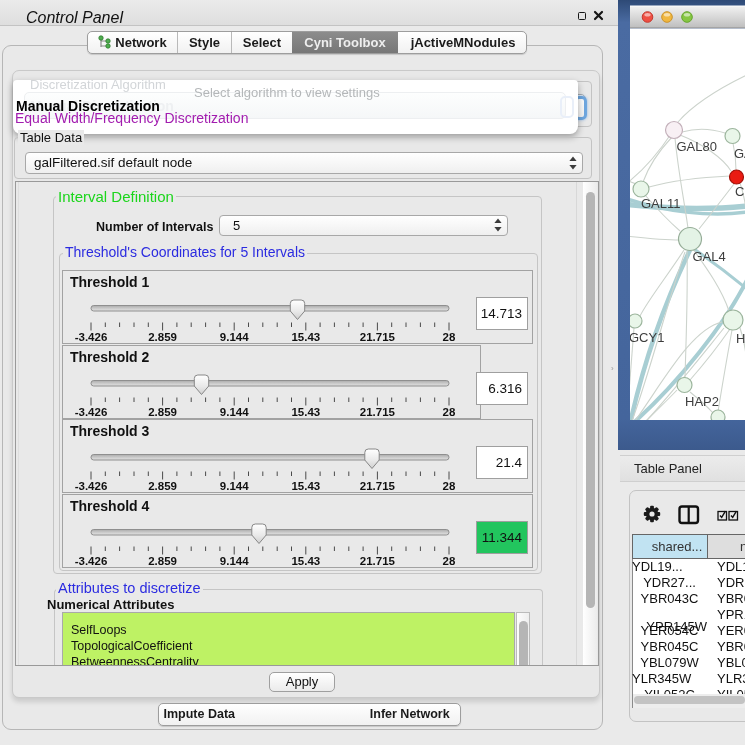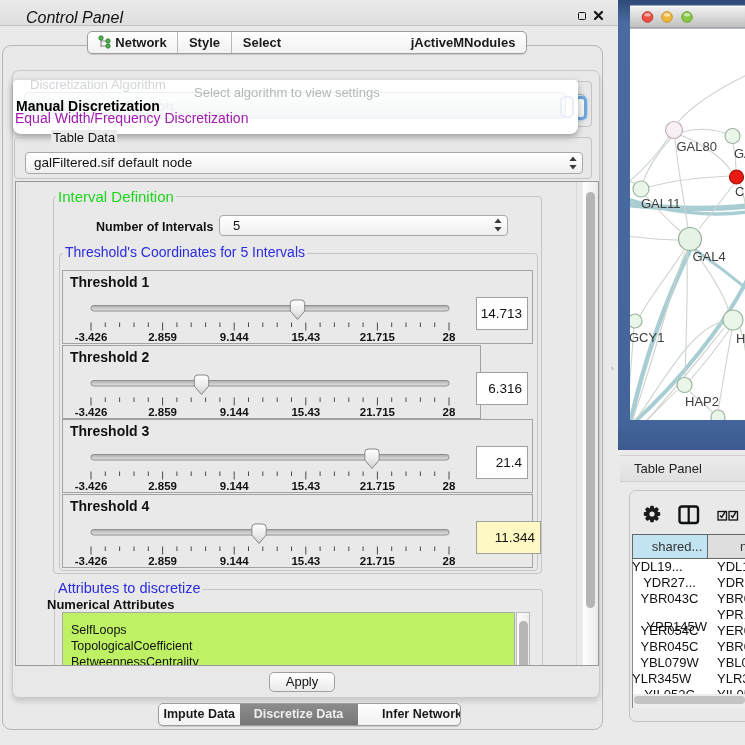--- a/index.html
+++ b/index.html
@@ -18,38 +18,39 @@
 
 <div style="position:absolute;left:87px;top:31px;width:440px;height:23px;border:1px solid #9d9d9d;border-radius:5px;box-sizing:border-box;overflow:hidden;background:linear-gradient(#ffffff,#f1f1f1);box-shadow:0 1px 1px rgba(0,0,0,0.15);">
     <div style="position:absolute;left:0px;top:0;width:90px;height:23px;border-right:1px solid #b9b9b9;box-sizing:border-box; text-align:center;font-size:13px;font-weight:bold;color:#1a1a1a;line-height:21px;"><span style="margin-right:3px;"><svg width="14" height="14" viewBox="0 0 14 14" style="vertical-align:-2px;">
           <path d="M3,4 L3,12 M3,6 L9,6 M3,11 L9,11" stroke="#8a8a8a" stroke-width="1.2" fill="none"></path>
           <circle cx="3" cy="3" r="2.2" fill="#4fae4f" stroke="#2c7a2c" stroke-width="0.8"></circle>
           <circle cx="10" cy="6" r="2.2" fill="#4fae4f" stroke="#2c7a2c" stroke-width="0.8"></circle>
           <circle cx="10" cy="11" r="2.2" fill="#4fae4f" stroke="#2c7a2c" stroke-width="0.8"></circle>
         </svg></span>Network</div>
     <div style="position:absolute;left:90px;top:0;width:54px;height:23px;border-right:1px solid #b9b9b9;box-sizing:border-box; text-align:center;font-size:13px;font-weight:bold;color:#1a1a1a;line-height:21px;">Style</div>
     <div style="position:absolute;left:144px;top:0;width:60px;height:23px;box-sizing:border-box; text-align:center;font-size:13px;font-weight:bold;color:#1a1a1a;line-height:21px;">Select</div>
+    <div style="position:absolute;left:204px;top:0;width:106px;height:23px;background:linear-gradient(#8c8c8c,#757575);box-sizing:border-box; text-align:center;font-size:13px;font-weight:bold;color:#eeeeee;line-height:21px;">Cyni Toolbox</div>
     <div style="position:absolute;left:310px;top:0;width:130px;height:23px;box-sizing:border-box; text-align:center;font-size:13px;font-weight:bold;color:#1a1a1a;line-height:21px;">jActiveMNodules</div>
   </div>
 
 <div class="abs" style="left:14px;top:81px;width:578px;height:46px;border:1px solid #c3c3c3;border-radius:4px;"></div>
 <div class="abs" style="left:24px;top:94px;width:562px;height:26px;background:linear-gradient(#ffffff,#f0f0f0);border:1px solid #a8a8a8;border-radius:5px;"></div>
 <div class="abs" style="left:574px;top:96px;width:13px;height:24px;border:3px solid #6ea6de;border-radius:5px;box-shadow:0 0 3px #8cb6e6;"></div>
 
 <div class="abs" style="left:13px;top:80px;width:565px;height:54px;background:#ffffff;border-radius:4px 4px 8px 8px;box-shadow:0 3px 7px rgba(0,0,0,0.33);"></div>
 <div class="abs" style="left:24px;top:92px;width:542px;height:27px;background:linear-gradient(#fdfefe,#f5f7f8);border:1px solid #edeff1;border-radius:5px;"></div>
 <div class="abs" style="left:560px;top:96px;width:14px;height:22px;border:2.5px solid #e9eff9;border-radius:5px;"></div>
 <div class="abs" style="left:30px;top:77px;font-size:13px;color:#d2d5d8;">Discretization Algorithm</div>
 <div class="abs" style="left:194px;top:85px;font-size:13px;color:#b4b7b9;">Select algorithm to view settings</div>
 <div class="abs" style="left:30px;top:98px;font-size:14px;color:#eef0f2;font-weight:bold;">Manual Discretization</div>
 <div class="abs" style="left:16px;top:98px;font-size:14px;font-weight:bold;color:#000;">Manual Discretization</div>
 <div class="abs" style="left:15px;top:110px;font-size:14px;color:#a21caf;">Equal Width/Frequency Discretization</div>
 
 <div class="abs" style="left:14px;top:137px;width:578px;height:42px;border:1px solid #c3c3c3;border-radius:4px;"></div>
-<div class="abs" style="left:18px;top:130px;font-size:13px;color:#111;background:#e9e9e9;padding:0 2px;margin-left:33px;">Table Data</div>
+<div class="abs" style="left:18px;top:130px;font-size:13px;color:#111;background:#e9e9e9;padding:0 2px;">Table Data</div>
 <div class="abs" style="left:25px;top:152px;width:558px;height:22px;background:linear-gradient(#ffffff,#efefef);border:1px solid #a8a8a8;border-radius:4px;font-size:13.5px;color:#111;line-height:20px;padding-left:8px;">galFiltered.sif default node</div>
 <svg width="10" height="14" style="position:absolute;left:568px;top:156px;">
     <path d="M5,0.5 L8.6,5 L1.4,5 Z" fill="#3c3c3c"></path>
     <path d="M5,13.5 L1.4,9 L8.6,9 Z" fill="#3c3c3c"></path>
   </svg>
 
 <div class="abs" style="left:15px;top:181px;width:584px;height:485px;border:1px solid #999999;background:#e9e9e9;"></div>
 <div class="abs" style="left:576px;top:182px;width:1px;height:483px;background:#d8d8d8;"></div>
 <div class="abs" style="left:18px;top:182px;width:1px;height:483px;background:#dedede;"></div>
 <div class="abs" style="left:583px;top:182px;width:14px;height:483px;background:linear-gradient(90deg,#ffffff,#ececec);"></div>
@@ -270,38 +271,37 @@
       <line x1="371.7" y1="51.5" x2="371.7" y2="56.0" stroke="#4a4a4a" stroke-width="1"></line>
       <line x1="386.0" y1="51.5" x2="386.0" y2="59.5" stroke="#4a4a4a" stroke-width="1"></line>
       <text x="28.0" y="70" text-anchor="middle" font-size="11.5" font-weight="bold" fill="#111" font-family="Liberation Sans, sans-serif">-3.426</text>
       <text x="99.6" y="70" text-anchor="middle" font-size="11.5" font-weight="bold" fill="#111" font-family="Liberation Sans, sans-serif">2.859</text>
       <text x="171.2" y="70" text-anchor="middle" font-size="11.5" font-weight="bold" fill="#111" font-family="Liberation Sans, sans-serif">9.144</text>
       <text x="242.8" y="70" text-anchor="middle" font-size="11.5" font-weight="bold" fill="#111" font-family="Liberation Sans, sans-serif">15.43</text>
       <text x="314.4" y="70" text-anchor="middle" font-size="11.5" font-weight="bold" fill="#111" font-family="Liberation Sans, sans-serif">21.715</text>
       <text x="386.0" y="70" text-anchor="middle" font-size="11.5" font-weight="bold" fill="#111" font-family="Liberation Sans, sans-serif">28</text>
       <path d="M188.8,32.5 Q188.8,29 192.3,29 L199.7,29 Q203.2,29 203.2,32.5 L203.2,40 L196.0,48.5 L188.8,40 Z" fill="url(#thm)" stroke="#878787" stroke-width="1"></path>
     </svg>
-  <div style="position:absolute;left:413px;top:26px;width:65px;height:33px;background:#fef9c3;border:1px solid #9f9f9f;box-sizing:border-box;font-size:13.5px;color:#111;text-align:right;line-height:31px;padding-right:5px;">11.344</div>
+  <div style="position:absolute;left:413px;top:26px;width:52px;height:33px;background:#22c55e;border:1px solid #9f9f9f;box-sizing:border-box;font-size:13.5px;color:#111;text-align:right;line-height:31px;padding-right:5px;">11.344</div>
 </div>
 
 <div class="abs" style="left:53.5px;top:589px;width:489.5px;height:76px;border:1px solid #c5c5c5;border-radius:4px 4px 0 0;border-bottom:none;"></div>
 <div class="abs" style="left:56px;top:579.5px;font-size:14.5px;color:#2b2be0;background:#e9e9e9;padding:0 2px;">Attributes to discretize</div>
 <div class="abs" style="left:47px;top:597px;font-size:13px;font-weight:bold;color:#111;">Numerical Attributes</div>
 <div class="abs" style="left:62px;top:612px;width:453px;height:53px;background:#bef264;border:1px solid #a9a9a9;border-bottom:none;overflow:hidden;">
   <div style="padding:8.5px 0 0 8px;font-size:12.5px;color:#111;line-height:16px;">SelfLoops<br>TopologicalCoefficient<br>BetweennessCentrality</div>
 </div>
 <div class="abs" style="left:516px;top:612px;width:14px;height:53px;background:linear-gradient(90deg,#fdfdfd,#eeeeee);border:1px solid #bbbbbb;border-bottom:none;"></div>
 <div class="abs" style="left:518.5px;top:621px;width:9px;height:44px;background:#b5b5b5;border-radius:4.5px 4.5px 0 0;"></div>
 
 <div class="abs" style="left:269px;top:672px;width:66px;height:20px;background:linear-gradient(#ffffff,#ebebeb);border:1px solid #9f9f9f;border-radius:5px;text-align:center;font-size:13px;color:#111;line-height:18px;">Apply</div>
 
 <div style="position:absolute;left:158px;top:703px;width:303.0px;height:23px;border:1px solid #9d9d9d;border-radius:5px;box-sizing:border-box;overflow:hidden;background:linear-gradient(#ffffff,#f1f1f1);box-shadow:0 1px 1px rgba(0,0,0,0.15);">
     <div style="position:absolute;left:0px;top:0;width:80.5px;height:23px;box-sizing:border-box; text-align:center;font-size:12.5px;font-weight:bold;color:#1a1a1a;line-height:21px;">Impute Data</div>
-    <div style="position:absolute;left:80.5px;top:0;width:118px;height:23px;background:linear-gradient(#8c8c8c,#757575);box-sizing:border-box; text-align:center;font-size:12.5px;font-weight:bold;color:#eeeeee;line-height:21px;">Discretize Data</div>
-    <div style="position:absolute;left:198.5px;top:0;width:104.5px;height:23px;box-sizing:border-box; text-align:right;font-size:12.5px;font-weight:bold;color:#1a1a1a;line-height:21px;">Infer Network</div>
+    <div style="position:absolute;left:198.5px;top:0;width:104.5px;height:23px;box-sizing:border-box; text-align:center;font-size:12.5px;font-weight:bold;color:#1a1a1a;line-height:21px;">Infer Network</div>
   </div>
 
 <svg width="127" height="450" style="position:absolute;left:618px;top:0;">
     <defs>
       <linearGradient id="blu" x1="0" y1="0" x2="0" y2="1">
         <stop offset="0" stop-color="#2e4a76"></stop>
         <stop offset="0.05" stop-color="#4a6ba2"></stop>
         <stop offset="0.93" stop-color="#44659c"></stop>
         <stop offset="1" stop-color="#3c5a8d"></stop>
       </linearGradient>

